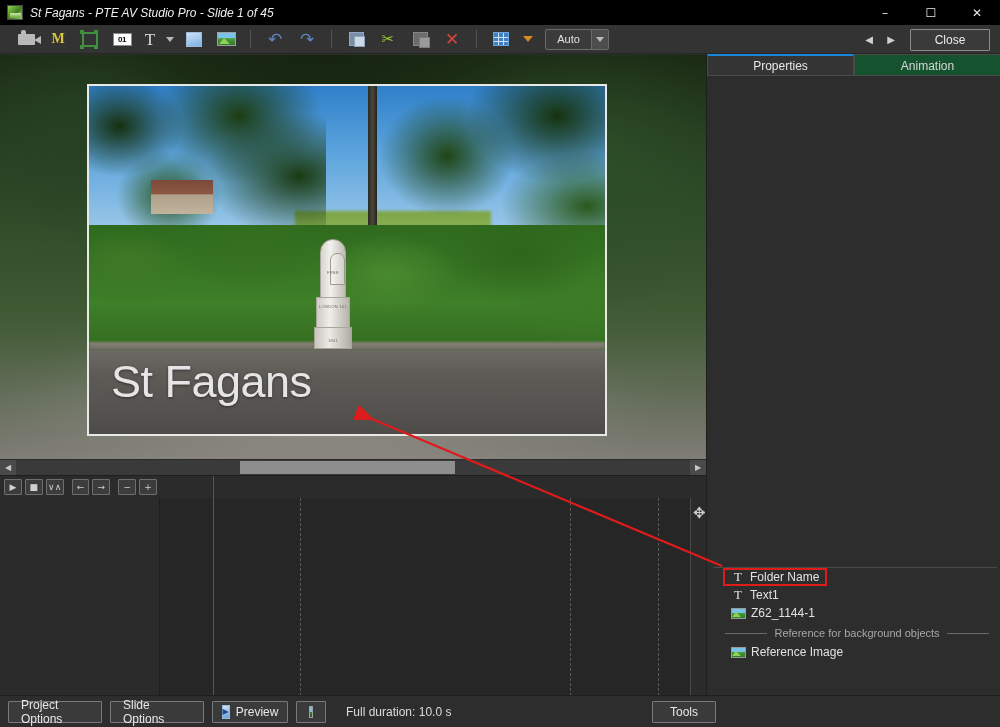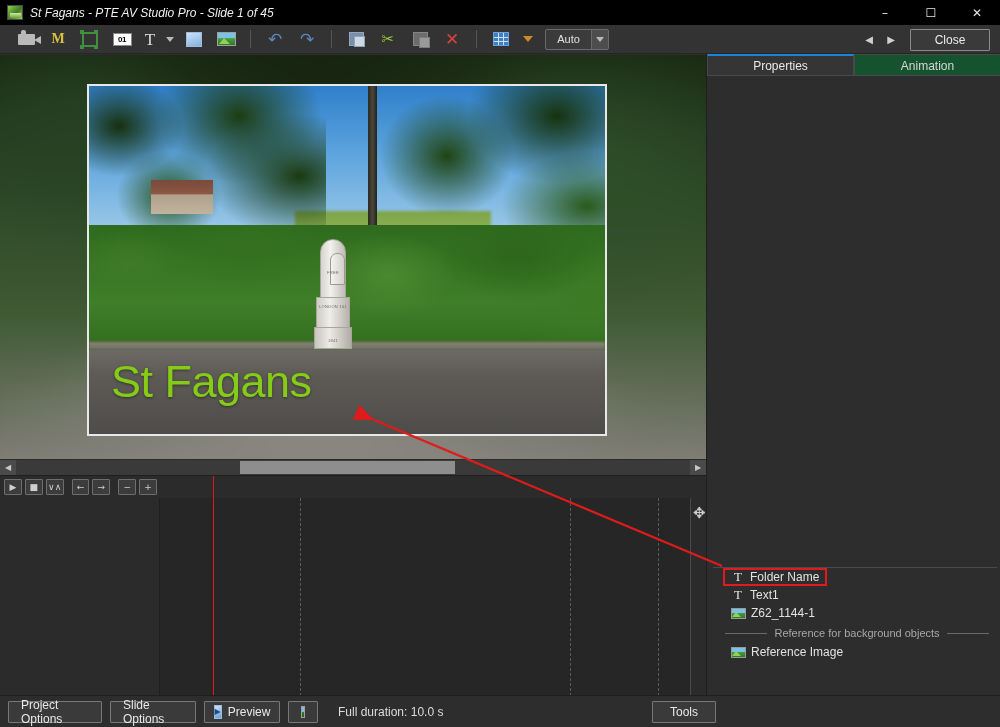--- a/index.html
+++ b/index.html
@@ -173,21 +173,21 @@
     border:1px solid #a8a59d;
   }
   .ms-base{
     position:absolute; left:-2px; top:88px; width:38px; height:22px;
     background:linear-gradient(90deg,#c8c5be,#eceae4 40%,#b0ada5);
     border:1px solid #a8a59d;
   }
   .ms-txt{ position:absolute; color:#6b6962; font-size:4px; text-align:center; width:100%; letter-spacing:0.3px;}
   .overlay-text{
     position:absolute; left:22px; bottom:30px;
-    color:#84cc16; font-size:45px; line-height:1;
+    color:#e5e5e5; font-size:45px; line-height:1;
     font-family:"Liberation Sans", sans-serif;
     text-shadow:0 1px 3px rgba(0,0,0,0.45);
     letter-spacing:-0.5px;
   }
 
   
   .vscroll{
     position:absolute; right:0; top:55px; width:16px; height:404px; background:#3a3a3a;
     border-left:1px solid #2a2a2a;
   }
@@ -463,21 +463,21 @@
         <span class="oi-img"></span>
         <span class="lbl">Reference Image</span>
       </div>
     </div>
   </div>
 
   <div class="bottom">
     <div style="width:8px"></div>
     <div class="bbtn" style="width:94px">Project Options</div>
     <div style="width:8px"></div>
-    <div class="bbtn" style="width:86px">Slide Options</div>
+    <div class="bbtn" style="width:94px">Slide Options</div>
     <div style="width:8px"></div>
     <div class="bbtn" style="width:76px">
       <span class="prev-ico">▶</span>
       <span>Preview</span>
     </div>
     <div style="width:8px"></div>
     <div class="bbtn" style="width:30px">
       <span class="sq-ico"></span>
     </div>
     <div style="width:20px"></div>

